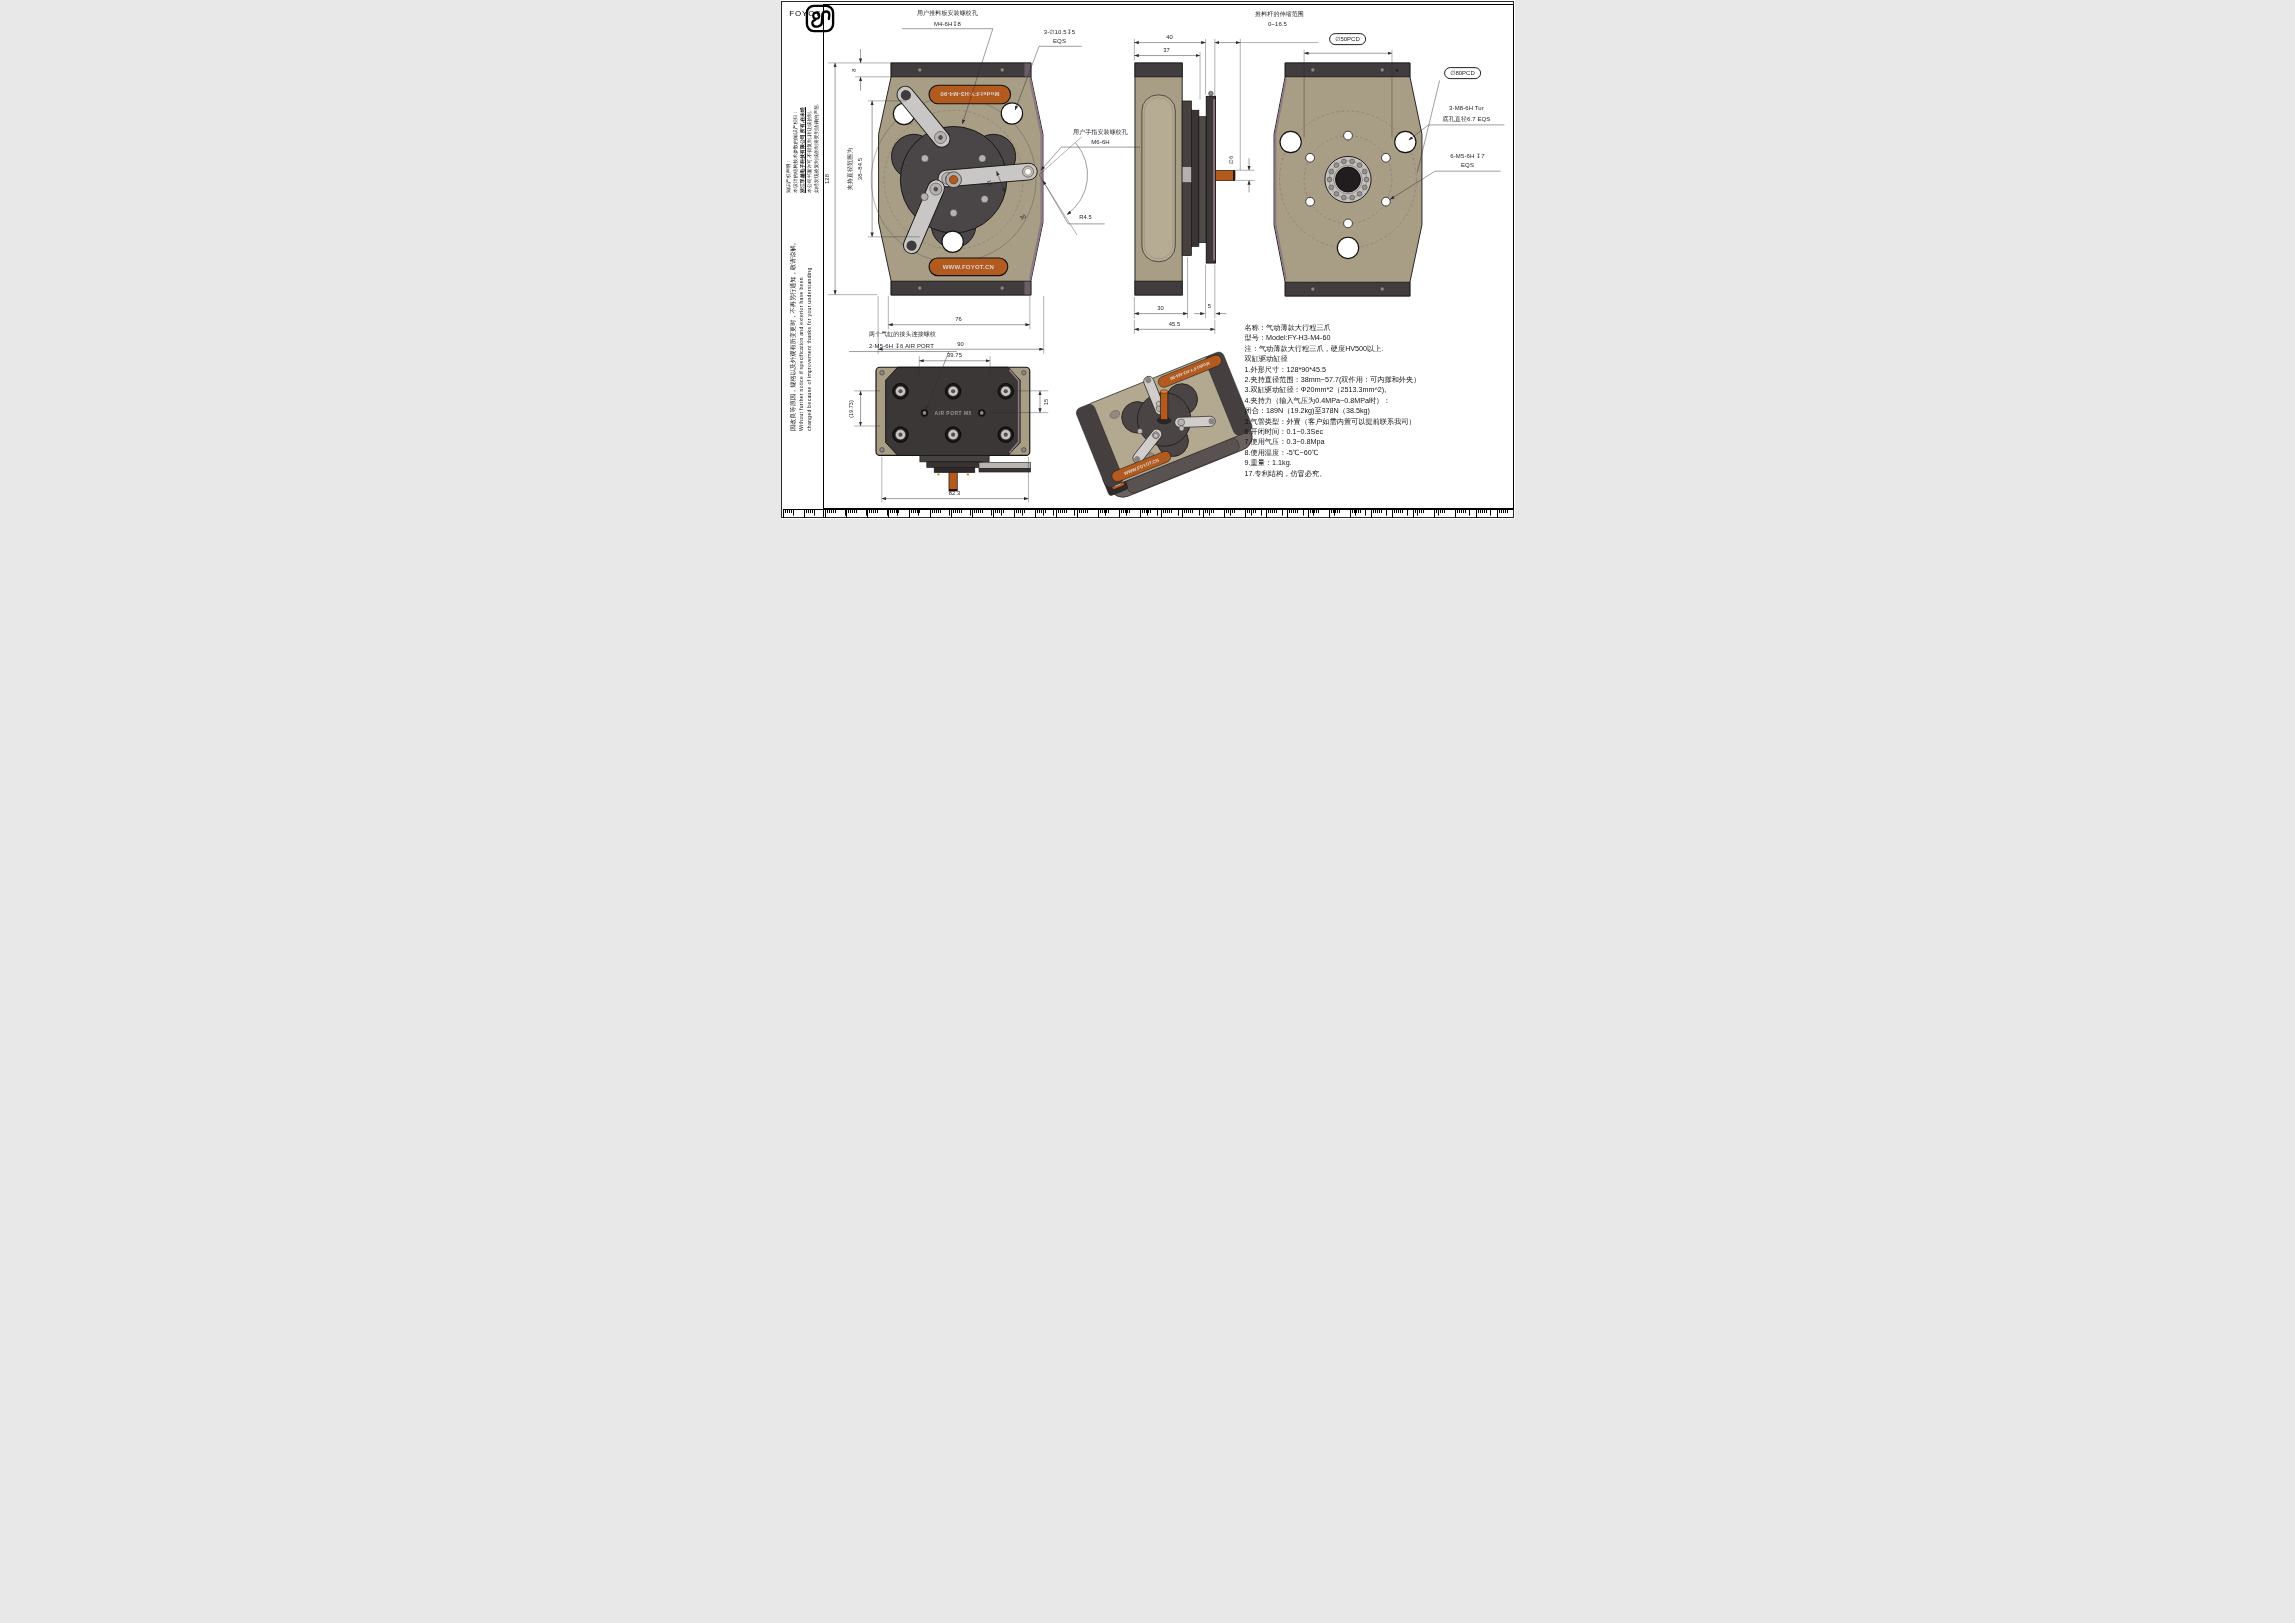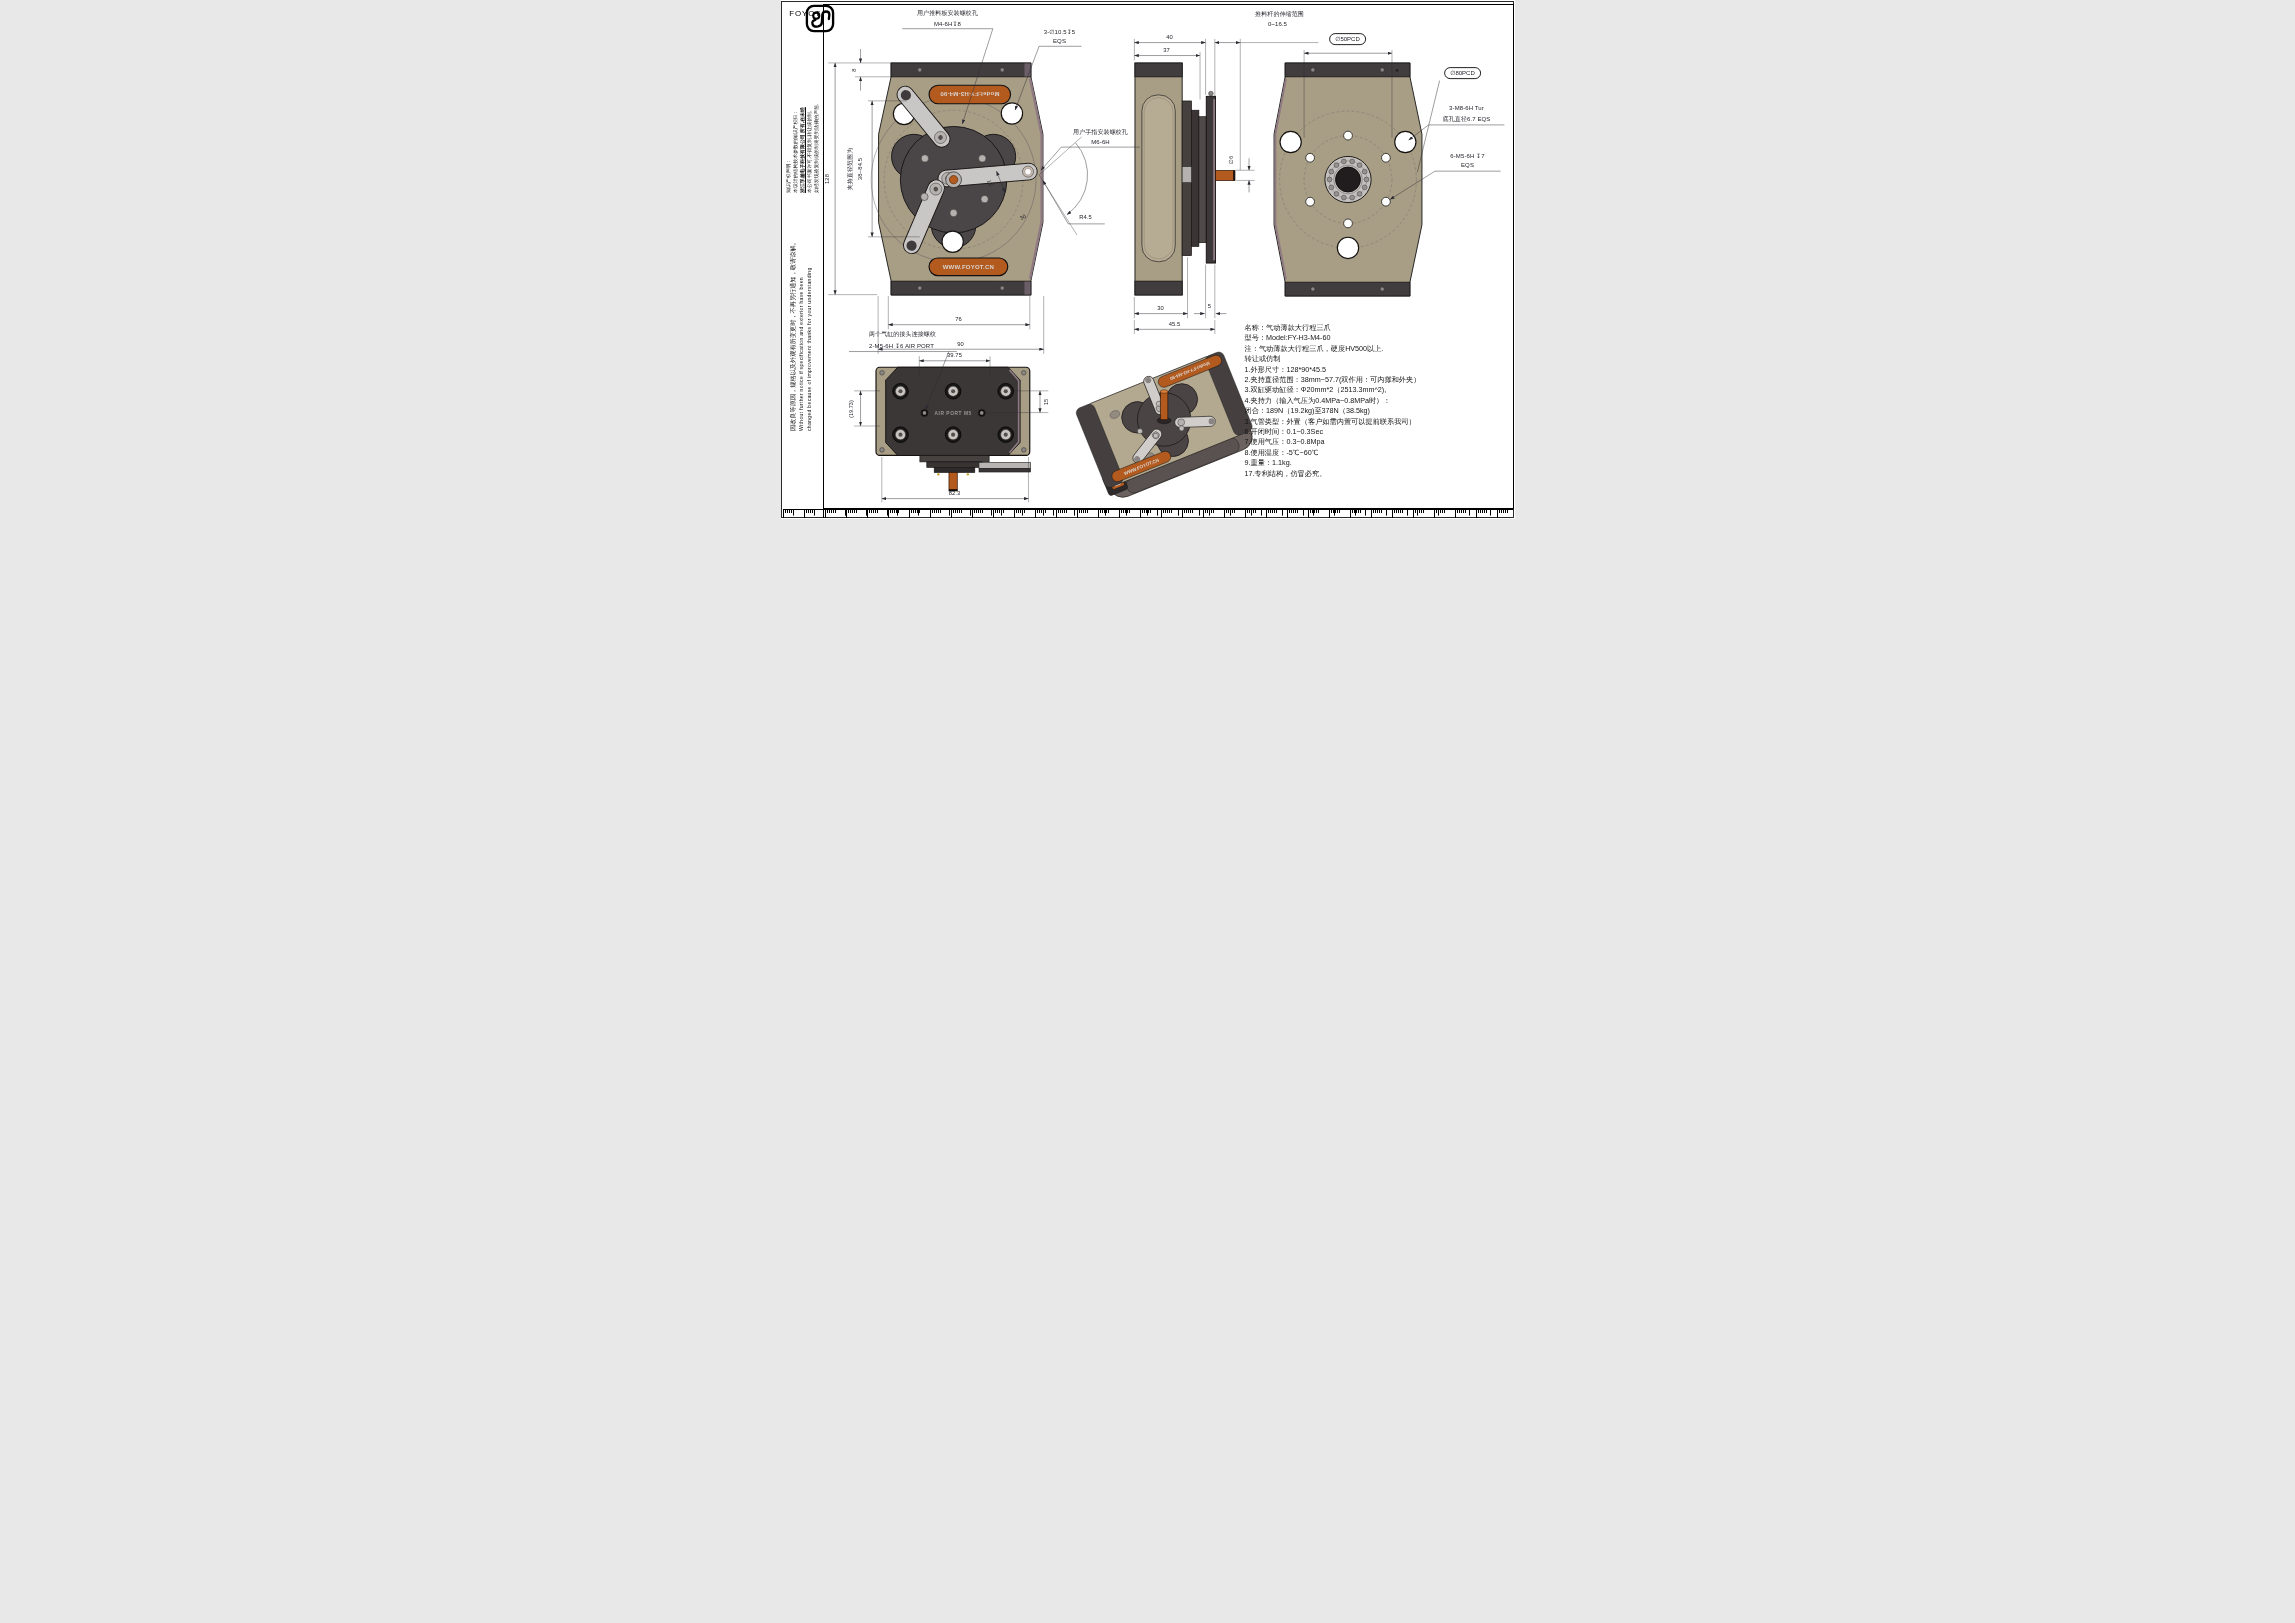--- a/index.html
+++ b/index.html
@@ -444,21 +444,21 @@
   <div class="lbl ann" style="left:121px;top:345px;">2-M5-6H ↧6 AIR PORT</div>
   <div class="lbl" style="left:174px;top:355px;">39.75</div>
   <div class="lbl rot small" style="left:70px;top:409px;">(19.73)</div>
   <div class="lbl rot" style="left:265px;top:402px;">15</div>
   <div class="lbl" style="left:174px;top:493px;">82.3</div>
 
   <div class="specs">
     <div>名称：气动薄款大行程三爪</div>
     <div>型号：Model:FY-H3-M4-60</div>
     <div>注：气动薄款大行程三爪，硬度HV500以上.</div>
-    <div>转让或仿制</div>
+    <div>双缸驱动缸径</div>
     <div>1.外形尺寸：128*90*45.5</div>
     <div>2.夹持直径范围：38mm~57.7(双作用：可内撑和外夹）</div>
     <div>3.双缸驱动缸径：Φ20mm*2（2513.3mm^2),</div>
     <div>4.夹持力（输入气压为0.4MPa~0.8MPa时）：</div>
     <div>闭合：189N（19.2kg)至378N（38.5kg)</div>
     <div>3.气管类型：外置（客户如需内置可以提前联系我司）</div>
     <div>6.开闭时间：0.1~0.3Sec</div>
     <div>7.使用气压：0.3~0.8Mpa</div>
     <div>8.使用温度：-5℃~60℃</div>
     <div>9.重量：1.1kg.</div>

